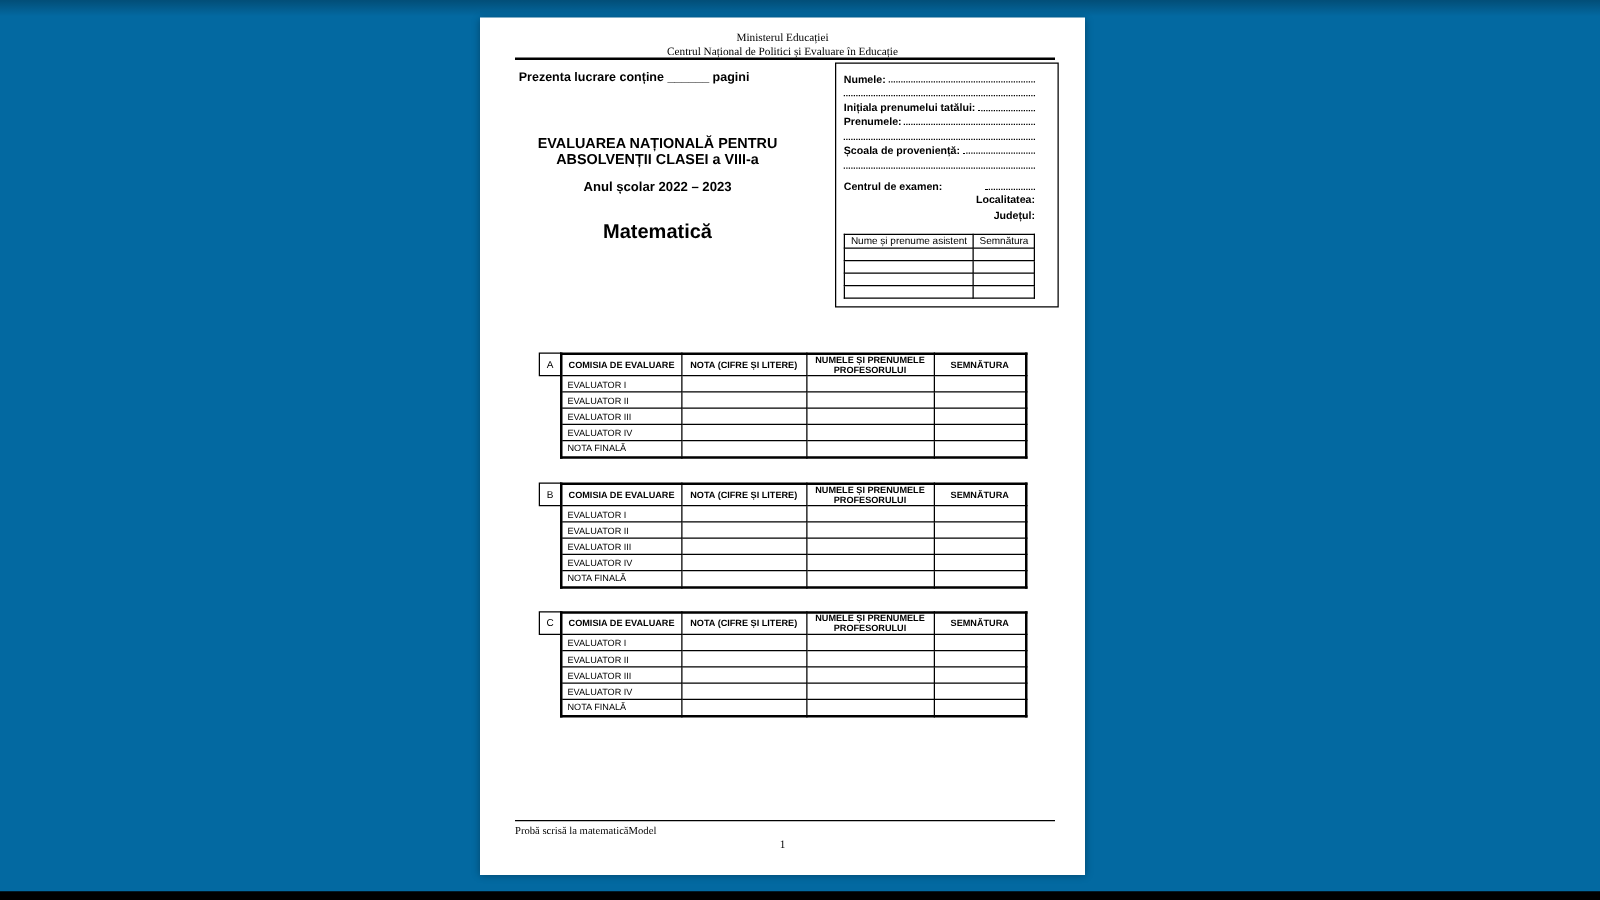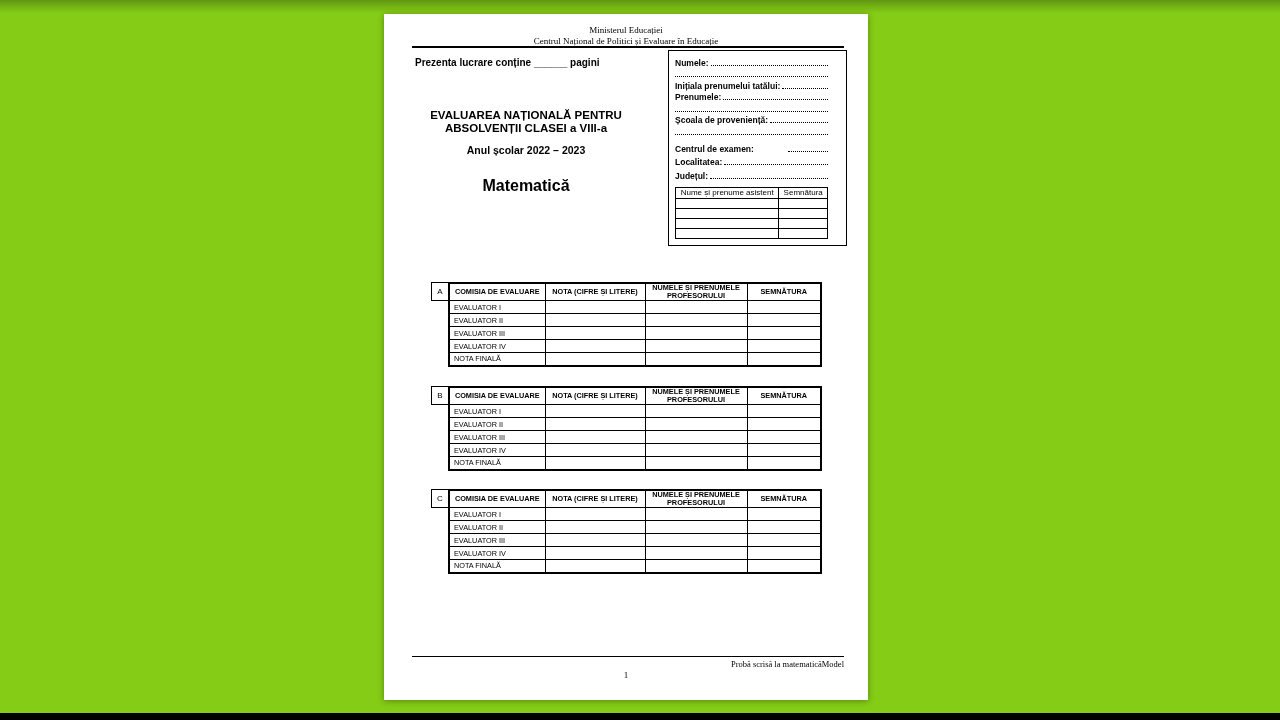--- a/index.html
+++ b/index.html
@@ -3,21 +3,21 @@
 <meta charset="utf-8">
 <style>
   * { margin: 0; padding: 0; box-sizing: border-box; }
   html, body { width: 1280px; height: 720px; }
   body { font-family: "Liberation Sans", sans-serif; color: #000; }
 
   .stage {
     position: relative;
     width: 1280px;
     height: 720px;
-    background: #84cc16;
+    background: #0369a1;
     overflow: hidden;
   }
   .top-shade {
     position: absolute; top: 0; left: 0; right: 0; height: 13px;
     background: linear-gradient(rgba(0,0,0,0.26), rgba(0,0,0,0));
   }
   .bottom-bar {
     position: absolute; left: 0; bottom: 0; width: 100%; height: 7px;
     background: #000;
   }
@@ -48,21 +48,21 @@
   
   .info-box {
     position: absolute; top: 36px; left: 284px;
     width: 179px; height: 196px;
     border: 1px solid #000;
     padding: 5px 18px 4px 6px;
     font-size: 8.5px; font-weight: bold;
   }
   .field-row { display: flex; align-items: flex-end; height: 11.5px; }
   .field-row.spaced  { margin-top: 4px; height: 13px; gap: 32px; }
-  .field-row.spaced2 { height: 13.5px; }
+  .field-row.spaced2 { height: 13.5px; flex-direction: column; }
   .flabel { white-space: nowrap; }
   .leader { flex: 1 1 auto; border-bottom: 1.5px dotted #000; margin: 0 0 2px 2px; }
   .leader.full { margin-left: 0; }
 
   .assistant-table {
     width: 100%; margin-top: 6px;
     border-collapse: collapse; table-layout: fixed;
   }
   .assistant-table th, .assistant-table td { border: 1px solid #000; }
   .assistant-table th {
@@ -107,21 +107,21 @@
   .eval-table tbody td { height: 13px; vertical-align: middle; }
   .eval-table td.row-label { padding-left: 4px; text-align: left; margin-left: 41px; }
 
   
   .footer-rule {
     position: absolute; top: 642px; left: 28px; right: 24px;
     border-top: 1.5px solid #000;
   }
   .footer-row {
     position: absolute; top: 645px; left: 28px; right: 24px;
-    display: flex; justify-content: flex-end;
+    display: flex; justify-content: flex-start;
     font-family: "Liberation Serif", serif; font-size: 8.5px;
   }
   .page-number {
     position: absolute; top: 656px; left: 0; right: 0;
     text-align: center;
     font-family: "Liberation Serif", serif; font-size: 9px;
   }
 </style>
 </head>
 <body>

